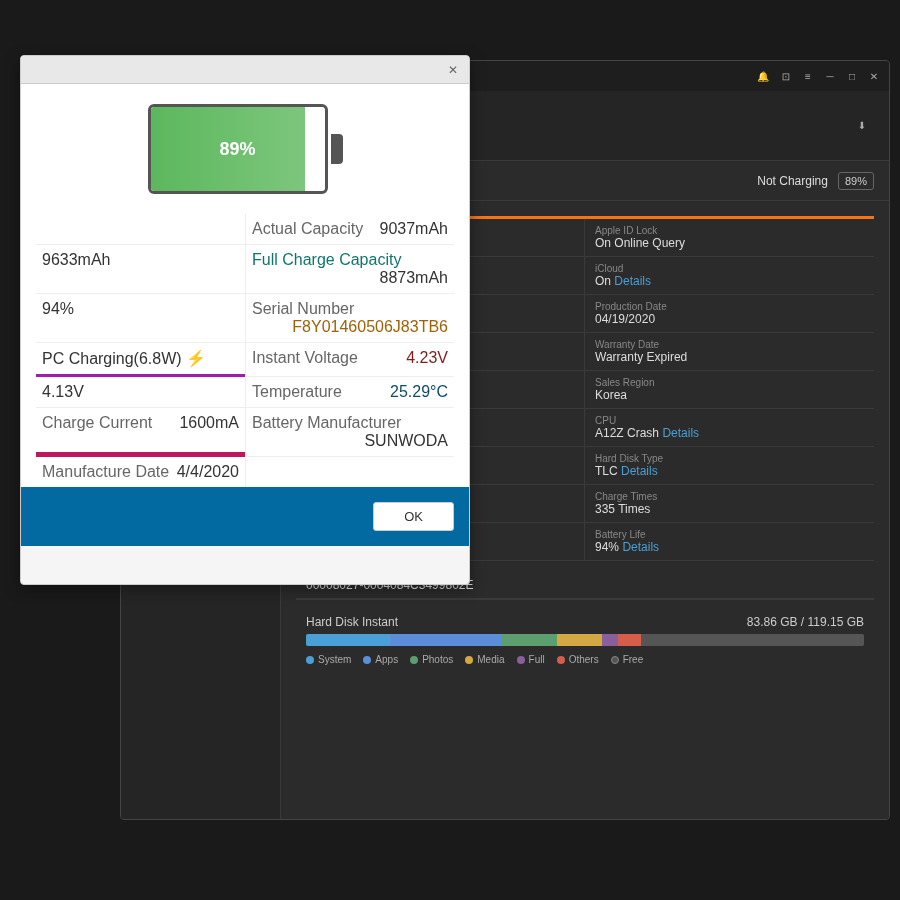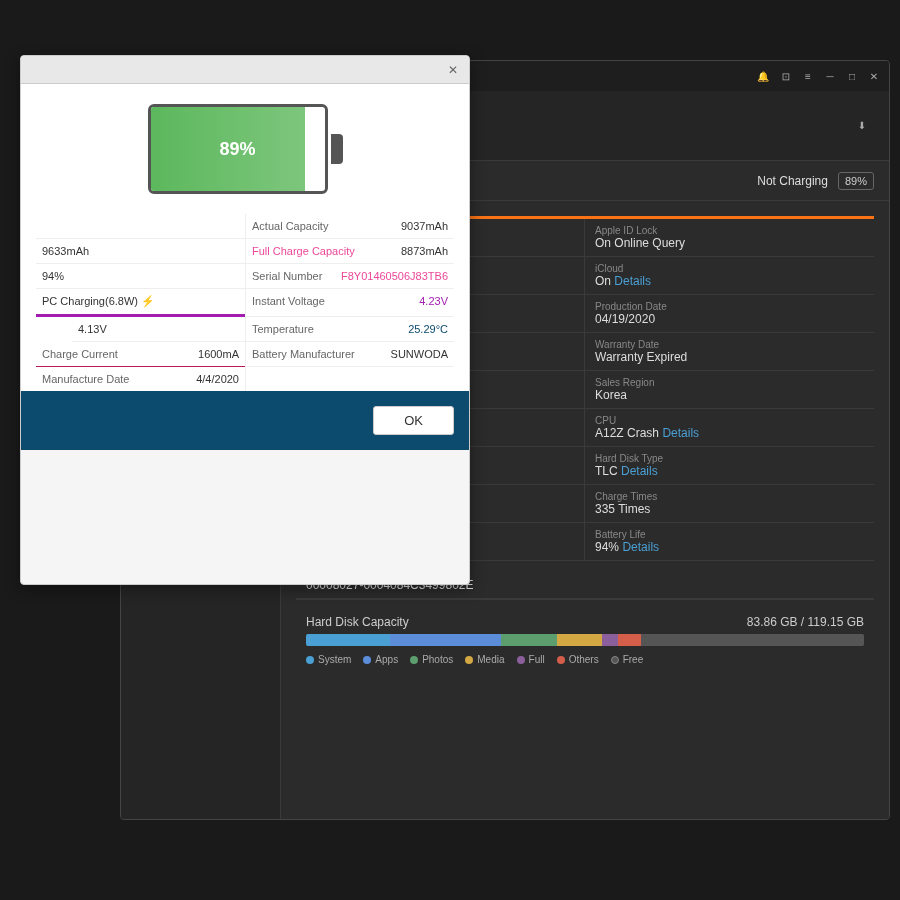--- a/index.html
+++ b/index.html
@@ -301,21 +301,21 @@
 
     .popup-info {
       background: white;
       padding: 0 15px;
     }
 
     .popup-ok-btn {
       display: flex;
       justify-content: flex-end;
       padding: 15px;
-      background: #0c4a6e;
+      background: #0369a1;
     }
 
     .ok-button {
       padding: 6px 30px;
       background: white;
       border: 1px solid #ccc;
       border-radius: 3px;
       font-size: 13px;
       color: #333;
       cursor: pointer;
@@ -501,21 +501,21 @@
         </div>
 
         <div class="info-block" style="grid-column: 1 / -1; border-right: none;">
           <div class="info-block-label">UDID</div>
           <div class="info-block-value">00008027-0004084C3499802E</div>
         </div>
       </div>
 
       <div class="disk-section">
         <div class="disk-title">
-          <span>Hard Disk Capacity</span>
+          <span>Hard Disk Instant</span>
           <span><span>83.86 GB</span> / <span>119.15 GB</span></span>
         </div>
         <div class="disk-bar">
           <div class="disk-segment" style="width:15%;background:#4a9fd4"></div>
           <div class="disk-segment" style="width:20%;background:#5b8dd9"></div>
           <div class="disk-segment" style="width:10%;background:#5c9e6e"></div>
           <div class="disk-segment" style="width:8%;background:#d4a843"></div>
           <div class="disk-segment" style="width:3%;background:#8b5e9c"></div>
           <div class="disk-segment" style="width:4%;background:#d45e4a"></div>
           <div class="disk-segment" style="width:40%;background:#555"></div>
@@ -576,53 +576,53 @@
     <div style="display:flex;align-items:center;">
       <div class="battery-body">
         <div class="battery-fill"></div>
         <div class="battery-percent">89%</div>
       </div>
       <div class="battery-tip"></div>
     </div>
   </div>
 
   <div class="popup-info">
-    <div style="display:grid;grid-template-columns:1fr 1fr;font-size:11px;">
+    <div style="display:grid;grid-template-columns:1fr 1fr;font-size:16px;">
 
       <div style="padding:6px;border-bottom:1px solid #eee;color:#666;"></div>
       <div style="padding:6px;border-bottom:1px solid #eee;border-left:1px solid #eee;">
         <span style="color:#666">Actual Capacity</span>
         <span style="float:right;color:#333">9037mAh</span>
       </div>
 
       <div style="padding:6px;border-bottom:1px solid #eee;color:#333;">9633mAh</div>
       <div style="padding:6px;border-bottom:1px solid #eee;border-left:1px solid #eee;">
-        <span style="color:#ec4899">Full Charge Capacity</span>
+        <span style="color:#0f766e">Full Charge Capacity</span>
         <span style="float:right;color:#333">8873mAh</span>
       </div>
 
       <div style="padding:6px;border-bottom:1px solid #eee;color:#333;">94%</div>
       <div style="padding:6px;border-bottom:1px solid #eee;border-left:1px solid #eee;">
         <span style="color:#666">Serial Number</span>
-        <span style="float:right;color:#ec4899">F8Y01460506J83TB6</span>
+        <span style="float:right;color:#a16207">F8Y01460506J83TB6</span>
       </div>
 
       <div style="padding:6px;border-bottom:3px solid #a21caf;color:#333;">PC Charging(6.8W) <span style="color:#f90">⚡</span></div>
       <div style="padding:6px;border-bottom:1px solid #eee;border-left:1px solid #eee;">
         <span style="color:#666">Instant Voltage</span>
-        <span style="float:right;color:#a21caf">4.23V</span>
-      </div>
-
-      <div style="padding:6px;border-bottom:1px solid #eee;color:#333;margin-left:36px;">4.13V</div>
+        <span style="float:right;color:#7f1d1d">4.23V</span>
+      </div>
+
+      <div style="padding:6px;border-bottom:1px solid #eee;color:#333;">4.13V</div>
       <div style="padding:6px;border-bottom:1px solid #eee;border-left:1px solid #eee;">
         <span style="color:#666">Temperature</span>
         <span style="float:right;color:#0c4a6e">25.29°C</span>
       </div>
 
-      <div style="padding:6px;border-bottom:1px solid #be185d;color:#666;">Charge Current <span style="color:#333;float:right">1600mA</span></div>
+      <div style="padding:6px;border-bottom:5px solid #be185d;color:#666;">Charge Current <span style="color:#333;float:right">1600mA</span></div>
       <div style="padding:6px;border-bottom:1px solid #eee;border-left:1px solid #eee;">
         <span style="color:#666">Battery Manufacturer</span>
         <span style="float:right;color:#333">SUNWODA</span>
       </div>
 
       <div style="padding:6px;color:#666;">Manufacture Date <span style="color:#333;float:right">4/4/2020</span></div>
       <div style="padding:6px;border-left:1px solid #eee;"></div>
     </div>
   </div>
 

